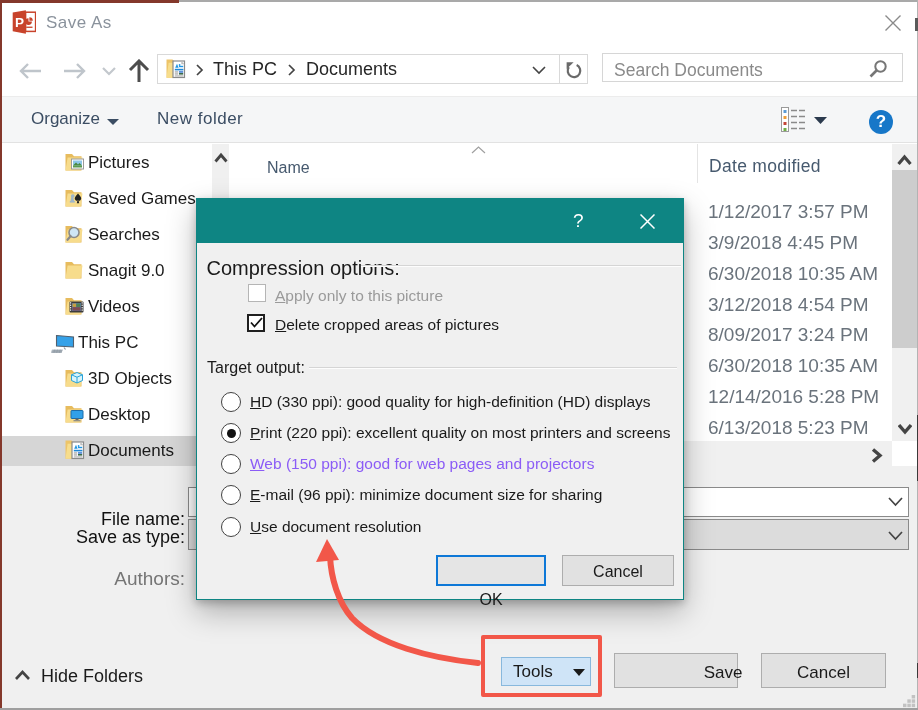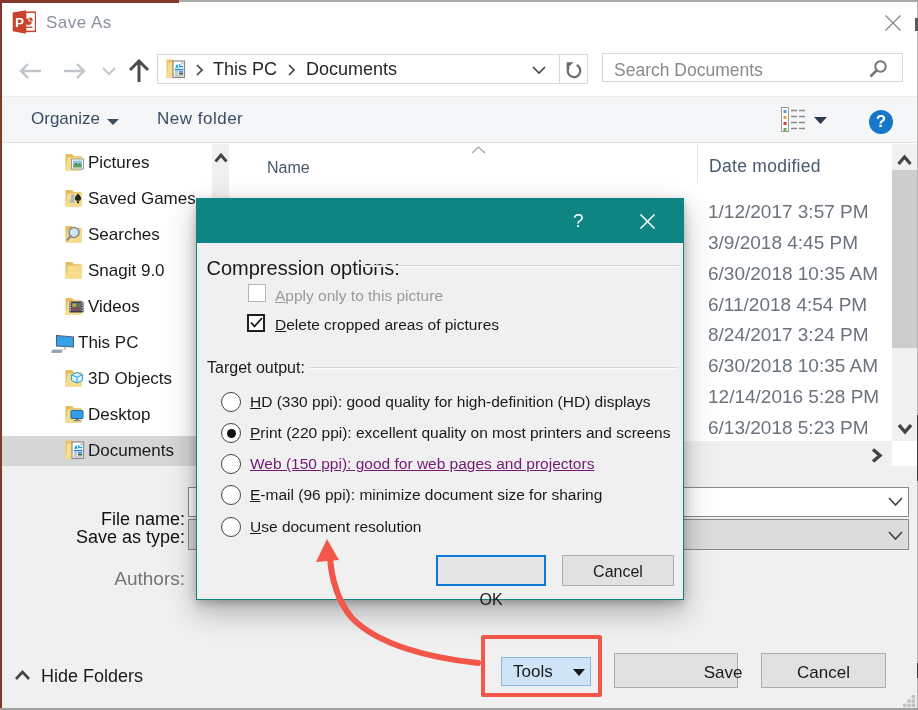--- a/index.html
+++ b/index.html
@@ -307,33 +307,33 @@
   <div class="abs" style="left:239px;top:356px;width:110px;height:31px;background:#e5e5e5;border:2px solid #0e78d7;"></div>
   <div class="abs" style="left:239px;top:363.5px;width:110px;text-align:center;font-size:16px;color:#1a1a1a;margin-top:28px;">OK</div>
   <div class="abs" style="left:365px;top:356px;width:112px;height:31px;background:#e1e1e1;border:1px solid #adadad;"></div>
   <div class="abs" style="left:365px;top:363.5px;width:112px;text-align:center;font-size:16px;color:#1a1a1a;">Cancel</div>
 <div class="abs" style="left: 24px; top: 193px; width: 20px; height: 20px; border-radius: 50%; background: rgb(255, 255, 255); border: 1.5px solid rgb(66, 66, 66);"></div>
     <div class="abs" style="left: 53px; top: 194px; font-size: 15.5px; color: rgb(26, 26, 26);"><u>H</u>D (330 ppi): good quality for high-definition (HD) displays</div>
     <div class="abs" style="left: 24px; top: 224.15px; width: 20px; height: 20px; border-radius: 50%; background: rgb(255, 255, 255); border: 1.5px solid rgb(66, 66, 66);"></div>
     <div class="abs" style="left: 29.5px; top: 229.65px; width: 9px; height: 9px; border-radius: 50%; background: rgb(17, 17, 17);"></div>
     <div class="abs" style="left: 53px; top: 225.15px; font-size: 15.5px; color: rgb(26, 26, 26);"><u>P</u>rint (220 ppi): excellent quality on most printers and screens</div>
     <div class="abs" style="left: 24px; top: 255.3px; width: 20px; height: 20px; border-radius: 50%; background: rgb(255, 255, 255); border: 1.5px solid rgb(66, 66, 66);"></div>
-    <div class="abs" style="left: 53px; top: 256.3px; font-size: 15.5px; color: #701a75; text-decoration: underline;"><u>W</u>eb (150 ppi): good for web pages and projectors</div>
+    <div class="abs" style="left: 53px; top: 256.3px; font-size: 15.5px; color: #8b5cf6;"><u>W</u>eb (150 ppi): good for web pages and projectors</div>
     <div class="abs" style="left: 24px; top: 286.45px; width: 20px; height: 20px; border-radius: 50%; background: rgb(255, 255, 255); border: 1.5px solid rgb(66, 66, 66);"></div>
     <div class="abs" style="left: 53px; top: 287.45px; font-size: 15.5px; color: rgb(26, 26, 26);"><u>E</u>-mail (96 ppi): minimize document size for sharing</div>
     <div class="abs" style="left: 24px; top: 317.6px; width: 20px; height: 20px; border-radius: 50%; background: rgb(255, 255, 255); border: 1.5px solid rgb(66, 66, 66);"></div>
     <div class="abs" style="left: 53px; top: 318.6px; font-size: 15.5px; color: rgb(26, 26, 26);"><u>U</u>se document resolution</div>
   </div>
 
 <svg class="abs" style="left:300px;top:530px;" width="200" height="145" viewBox="0 0 200 145">
   <path d="M178 133 C130 128 78 115 52 88 C38 72 31 48 30 26" stroke="#f25749" stroke-width="6" fill="none" stroke-linecap="round"></path>
   <path d="M27 9 L16 32 L39 30 Z" fill="#f25749"></path>
 </svg>
 <div class="abs" style="left:481px;top:635px;width:121px;height:62px;border:4px solid #f25749;border-radius:2px;"></div>
 
 <div class="abs" style="left: 708px; top: 201px; font-size: 19px; color: rgb(106, 115, 124);">1/12/2017 3:57 PM</div>
 <div class="abs" style="left: 708px; top: 231.86px; font-size: 19px; color: rgb(106, 115, 124);">3/9/2018 4:45 PM</div>
 <div class="abs" style="left: 708px; top: 262.72px; font-size: 19px; color: rgb(106, 115, 124);">6/30/2018 10:35 AM</div>
-<div class="abs" style="left: 708px; top: 293.58px; font-size: 19px; color: rgb(106, 115, 124);">6/11/2018 4:54 PM</div>
-<div class="abs" style="left: 708px; top: 324.44px; font-size: 19px; color: rgb(106, 115, 124);">8/24/2017 3:24 PM</div>
+<div class="abs" style="left: 708px; top: 293.58px; font-size: 19px; color: rgb(106, 115, 124);">3/12/2018 4:54 PM</div>
+<div class="abs" style="left: 708px; top: 324.44px; font-size: 19px; color: rgb(106, 115, 124);">8/09/2017 3:24 PM</div>
 <div class="abs" style="left: 708px; top: 355.3px; font-size: 19px; color: rgb(106, 115, 124);">6/30/2018 10:35 AM</div>
 <div class="abs" style="left: 708px; top: 386.16px; font-size: 19px; color: rgb(106, 115, 124);">12/14/2016 5:28 PM</div>
 <div class="abs" style="left: 708px; top: 417.02px; font-size: 19px; color: rgb(106, 115, 124);">6/13/2018 5:23 PM</div>
 
 </body></html>

